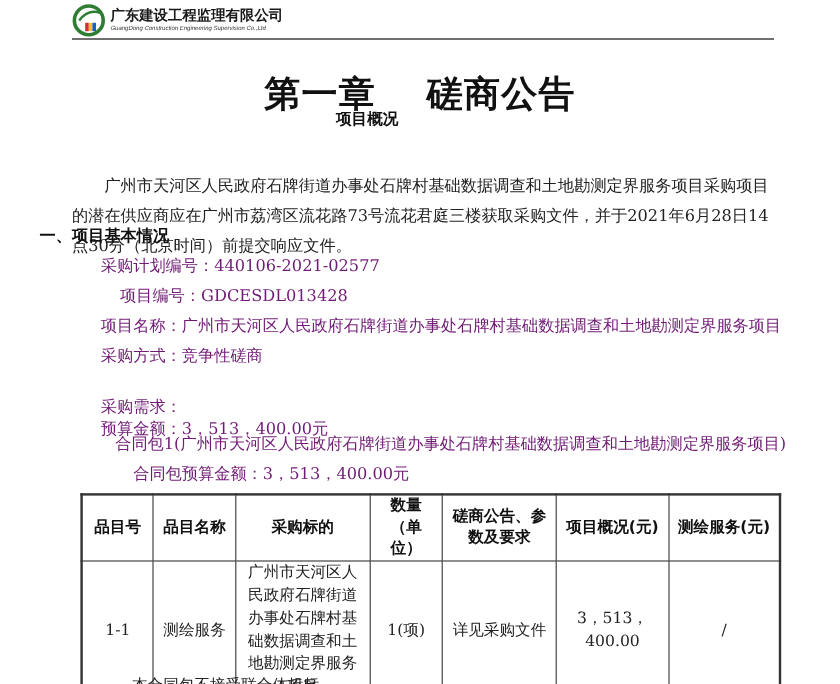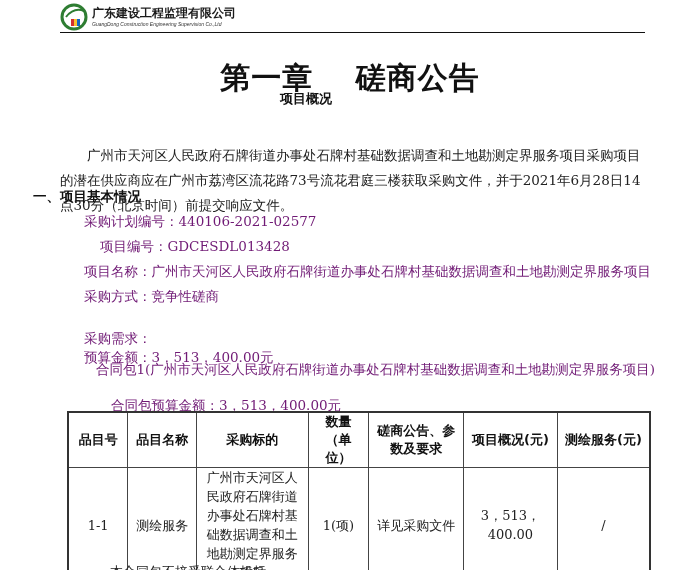--- a/index.html
+++ b/index.html
@@ -54,21 +54,21 @@
 <div class="para">广州市天河区人民政府石牌街道办事处石牌村基础数据调查和土地勘测定界服务项目采购项目的潜在供应商应在广州市荔湾区流花路73号流花君庭三楼获取采购文件，并于2021年6月28日14点30分（北京时间）前提交响应文件。</div>
 
 <div class="sec-head">一、项目基本情况</div>
 <div class="line" style="left:84px; top:213px;">采购计划编号：440106-2021-02577</div>
 <div class="line" style="left:100px; top:238px;">项目编号：GDCESDL013428</div>
 <div class="line" style="left:84px; top:263px;">项目名称：广州市天河区人民政府石牌街道办事处石牌村基础数据调查和土地勘测定界服务项目</div>
 <div class="line" style="left:84px; top:288px;">采购方式：竞争性磋商</div>
 <div class="line" style="left:84px; top:313px;margin-top:36px;">预算金额：3，513，400.00元</div>
 <div class="line" style="left:84px; top:330px;">采购需求：</div>
 <div class="line" style="left:96px; top:361px;">合同包1(广州市天河区人民政府石牌街道办事处石牌村基础数据调查和土地勘测定界服务项目)</div>
-<div class="line" style="left:111px; top:397px;">合同包预算金额：3，513，400.00元</div>
+<div class="line" style="left:111px; top:386px;">合同包预算金额：3，513，400.00元</div>
 
 <table class="items">
   <colgroup>
     <col style="width:60px">
       <col style="width:69px">
       <col style="width:112px">
       <col style="width:61px">
       <col style="width:95px">
       <col style="width:94px">
       <col style="width:93px">

